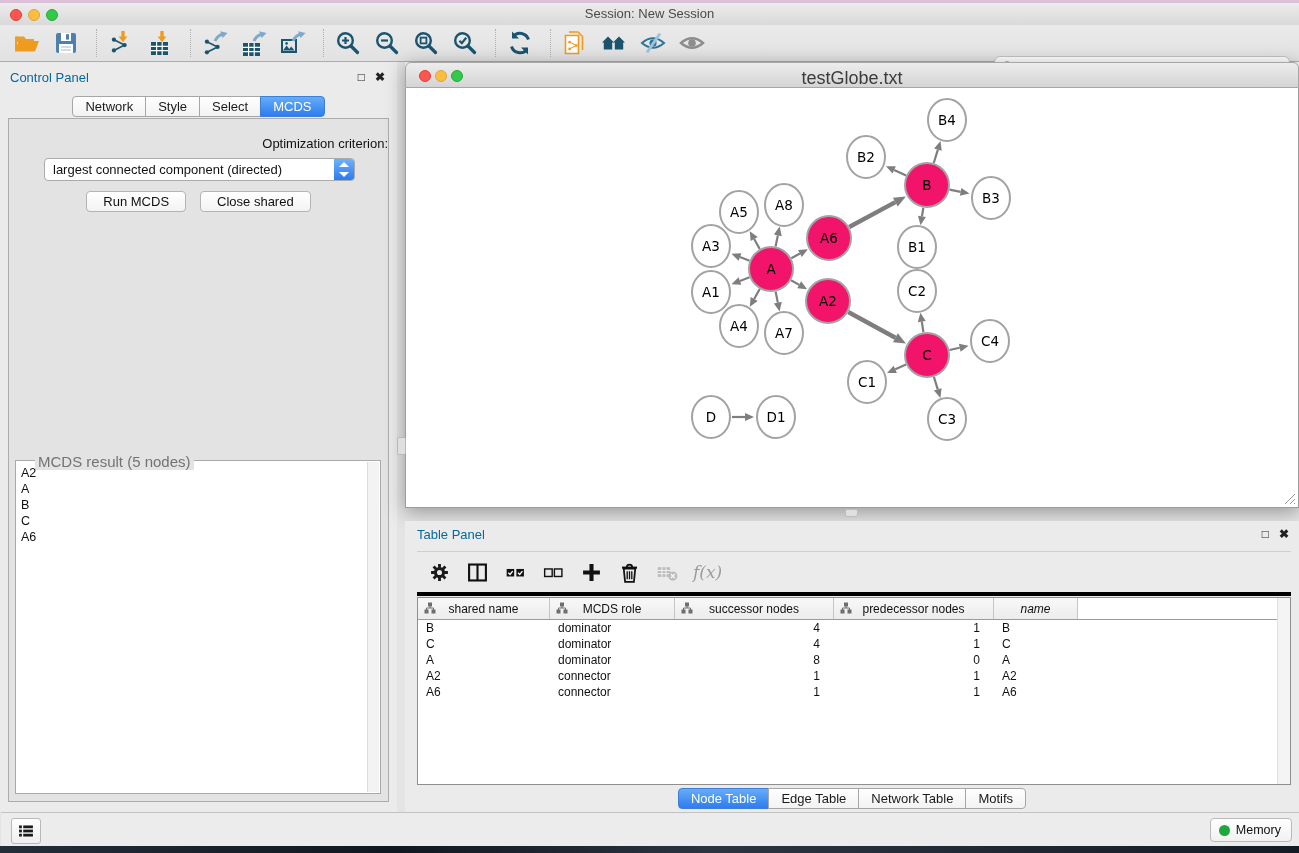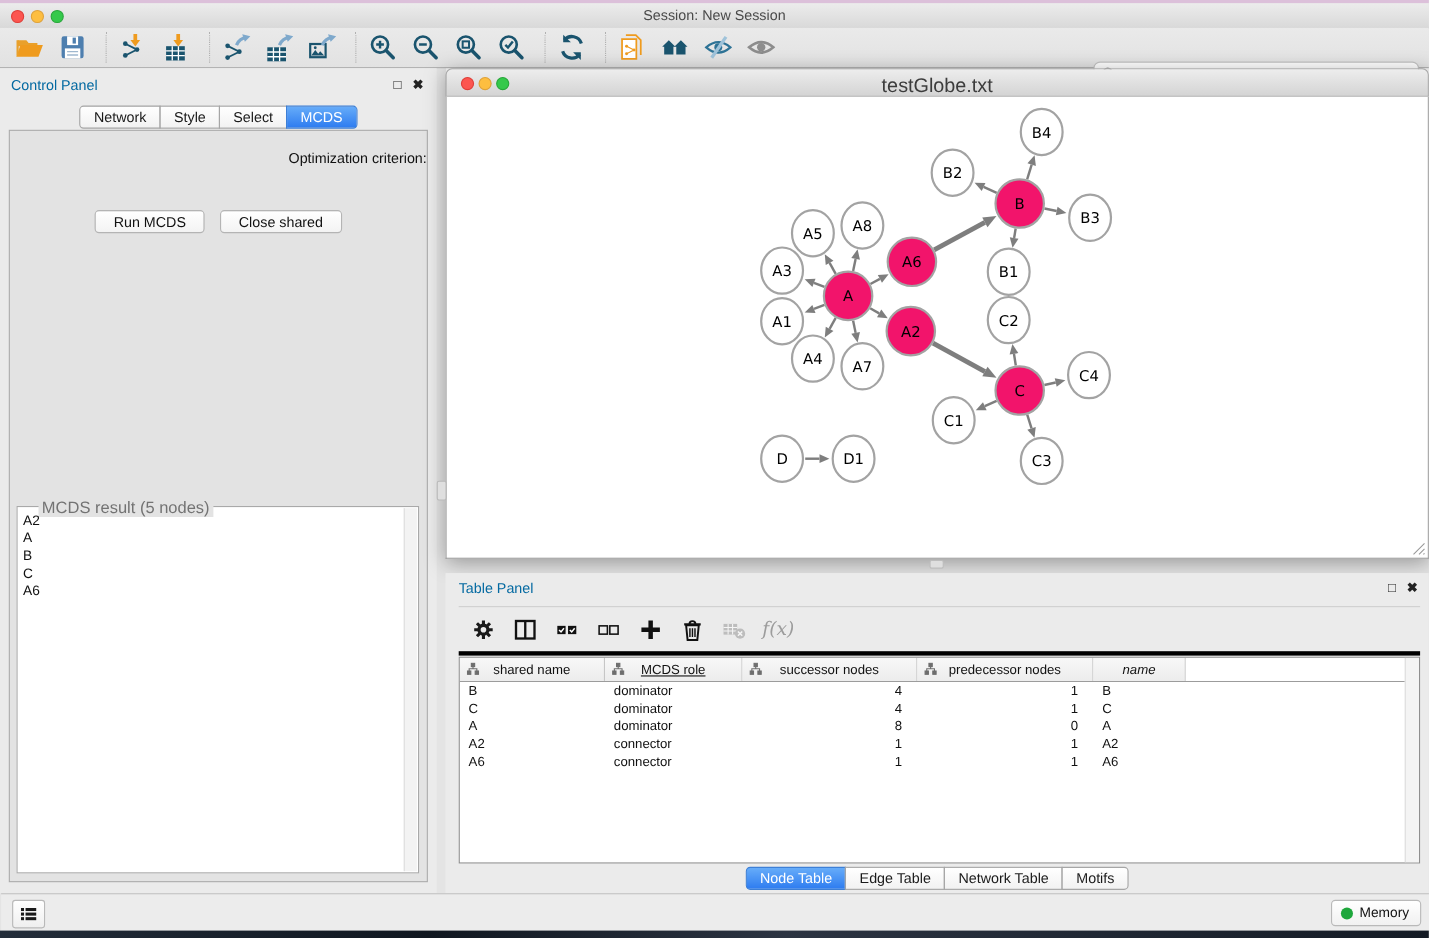--- a/index.html
+++ b/index.html
@@ -267,20 +267,24 @@
   <span class="cp-float win-ctl">□</span>
   <span class="cp-close win-ctl">✖</span>
   <div class="cp-tabs"><span class="tabset" id="cp-tabset">
         <span class="tab">Network</span>
         <span class="tab">Style</span>
         <span class="tab">Select</span>
         <span class="tab active">MCDS</span>
       </span></div>
   <div class="cp-body">
     <div class="opt-label">Optimization criterion:</div>
+    <div class="dropdown">
+      <span class="val">largest connected component (directed)</span>
+      <span class="dd-stepper"></span>
+    </div>
     <div class="btn-row">
       <button class="btn">Run MCDS</button>
       <button class="btn">Close shared</button>
     </div>
     <div class="mcds-box">
       <div class="mcds-legend">MCDS result (5 nodes)</div>
       <div class="mcds-list" id="mcds-list">
           <div>A2</div>
           <div>A</div>
           <div>B</div>
@@ -535,21 +539,21 @@
           <svg class="attr" width="12" height="12" viewBox="0 0 12 12">
             <g stroke="#6e6e6e" fill="#6e6e6e">
               <rect x="4.5" y="1" width="3" height="3"></rect>
               <rect x="1" y="8" width="3" height="3"></rect>
               <rect x="8" y="8" width="3" height="3"></rect>
               <path d="M6 4v2M2.5 8V6h7v2" fill="none" stroke-width="1"></path>
             </g>
           </svg>
           <span>shared name</span>
         </div>
-        <div class="th" style="width: 125px; text-decoration: underline;">
+        <div class="th" style="width: 125px;">
           <svg class="attr" width="12" height="12" viewBox="0 0 12 12">
             <g stroke="#6e6e6e" fill="#6e6e6e">
               <rect x="4.5" y="1" width="3" height="3"></rect>
               <rect x="1" y="8" width="3" height="3"></rect>
               <rect x="8" y="8" width="3" height="3"></rect>
               <path d="M6 4v2M2.5 8V6h7v2" fill="none" stroke-width="1"></path>
             </g>
           </svg>
           <span>MCDS role</span>
         </div>

